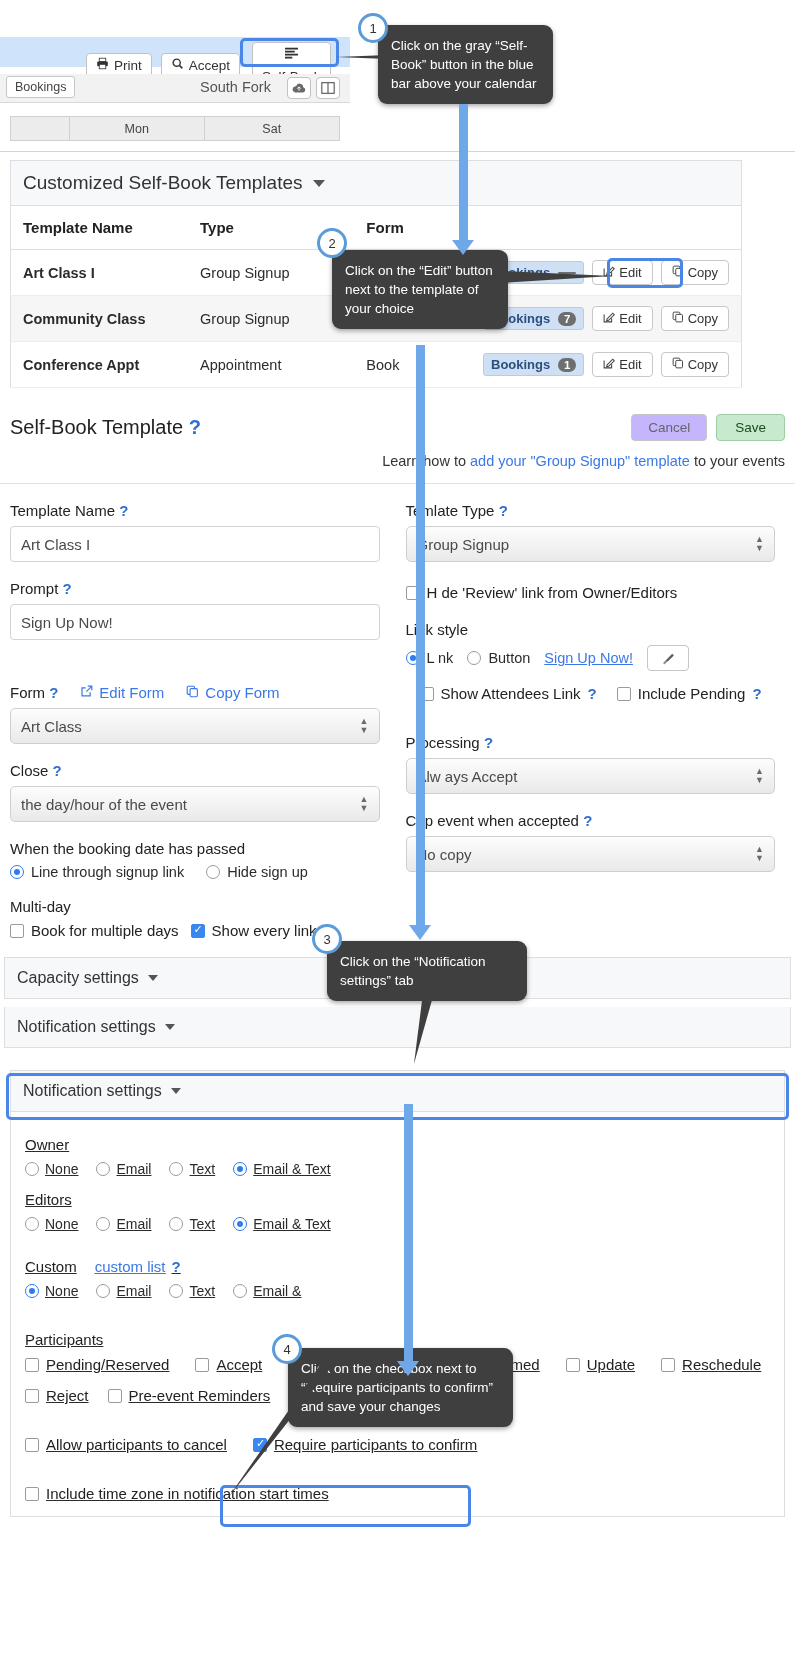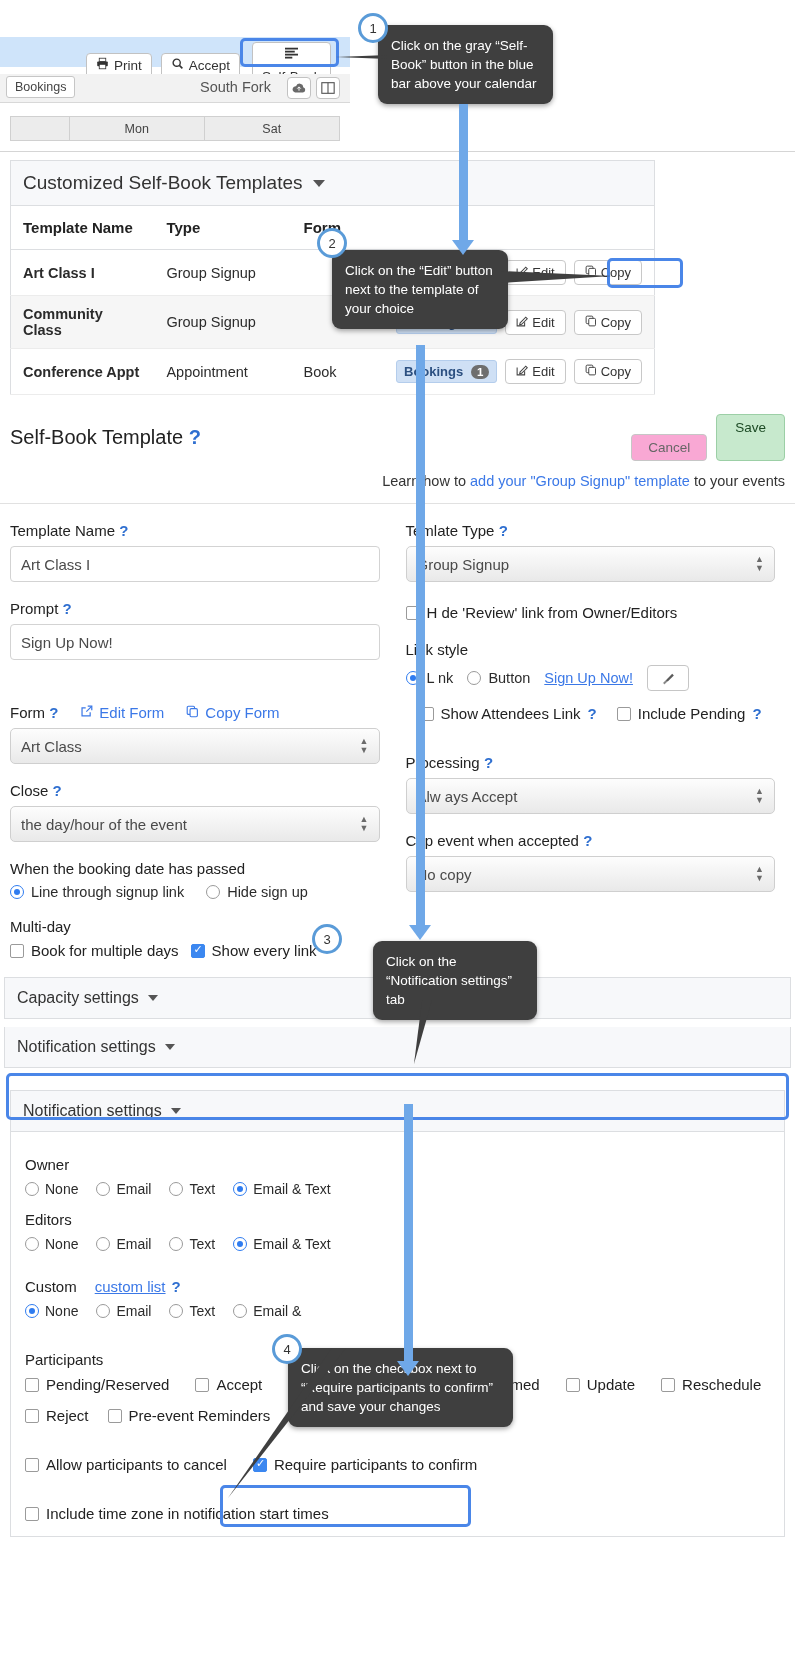--- a/index.html
+++ b/index.html
@@ -42,21 +42,21 @@
     position:absolute; top:77px; width:24px; height:22px; background:#fff;
     border:1px solid #c2c2c2; border-radius:4px; display:flex; align-items:center; justify-content:center;
   }
   .dayrow { position:absolute; left:10px; top:116px; width:330px; height:25px; display:flex;
             border:1px solid #d0d0d0; background:#ececec; font-size:12.5px; color:#444; }
   .daycell { display:flex; align-items:center; justify-content:center; border-right:1px solid #d0d0d0; }
   .daycell:last-child{ border-right:none; }
   .divline { position:absolute; left:0; width:795px; height:1px; background:#d5d5d5; }
 
   
-  #tplpanel { left:10px; top:160px; width:645px; }
+  #tplpanel { left:10px; top:160px; width:732px; }
   .panelhdr {
     background:#f7f8fa; border:1px solid #dcdee1; border-bottom:none;
     padding:11px 12px; font-size:19px; color:#333; display:flex; align-items:center; gap:10px;
   }
   .caret { display:inline-block; width:0;height:0; border-left:6px solid transparent;
            border-right:6px solid transparent; border-top:7px solid #555; }
   table.tpl { width:100%; border-collapse:collapse; background:#fff; border:1px solid #dcdee1; }
   table.tpl th { text-align:left; font-size:15px; padding:13px 12px; color:#222;
                  border-bottom:1px solid #dcdee1; font-weight:bold;}
   table.tpl td { padding:10px 12px; font-size:14.5px; border-bottom:1px solid #ececec; }
@@ -75,22 +75,22 @@
     padding:4px 10px; font-size:13px; color:#333;
   }
   .rowacts { display:flex; gap:8px; justify-content:flex-end; align-items:center; }
 
   
   #formsec { left:0; top:404px; width:795px; }
   .secttl { font-size:20px; color:#222; }
   .qm { color:#2f6fd0; font-weight:bold; }
   .linkblue { color:#3b78e7; }
   .hdrrow { display:flex; align-items:center; justify-content:space-between; padding:0 10px; }
-  .ghostbtn { background:#f9a8d4; border:1px solid #c6c6c6; border-radius:4px; padding:5px 16px;
-              font-size:13.5px; color:#666;margin-top:20px; }
+  .ghostbtn { background:#c4b5fd; border:1px solid #c6c6c6; border-radius:4px; padding:5px 16px;
+              font-size:13.5px; color:#666; }
   .savebtn { background:#c7e9cd; border:1px solid #9ccfa6; border-radius:4px; padding:5px 18px;
              font-size:13.5px; color:#1c4a24; }
   .learn { text-align:right; padding:12px 10px 14px 10px; font-size:14.5px; color:#333; }
   .hr { height:1px; background:#e1e1e1; width:100%; }
 
   .grid { display:flex; padding:0 10px; }
   .col { width:50%; padding-right:18px; }
   .col.right { padding-right:10px; padding-left:8px; }
   .lbl { font-size:15px; color:#222; margin:18px 0 7px 0; }
   .txtinput {
@@ -122,21 +122,21 @@
                display:inline-flex; align-items:center; justify-content:center; }
   .formlinks { display:flex; align-items:center; gap:22px; font-size:15px; }
 
   
   .acc {
     border:1px solid #dcdee1; background:#f7f8fa; padding:11px 12px;
     font-size:16px; color:#333; display:flex; align-items:center; gap:9px;
   }
   .caret-sm { display:inline-block; width:0;height:0; border-left:5px solid transparent;
               border-right:5px solid transparent; border-top:6px solid #555; }
-  .accbody { border:1px solid #dcdee1; border-top:none; background:#fff; padding:10px 14px 14px 14px; }
+  .accbody { border:1px solid #dcdee1; border-top:none; background:#fff; padding:10px 14px 14px 14px;text-decoration:underline; }
   .grouplbl { font-size:15px; color:#222; margin:14px 0 8px 0; }
   .radiorow { display:flex; align-items:center; gap:18px; font-size:14px; }
   .radiorow .one { display:flex; align-items:center; gap:6px; }
 
   
   .callout {
     position:absolute; background:#3f3f3f; color:#fff; border-radius:9px;
     padding:11px 13px; font-size:13.5px; line-height:19px; box-shadow:0 2px 5px rgba(0,0,0,.35);
   }
   .badge {
@@ -662,21 +662,21 @@
 
 <div class="tail" style="left:500px; top:271px; width:112px; height:12px; clip-path:polygon(0 0,100% 42%,0 100%);"></div>
 <div class="callout" style="left:332px; top:250px; width:176px;">
   <span>Click on the “Edit” button next to the template of your choice</span>
 </div>
 <div class="badge" style="left:317px; top:228px;">
   <span>2</span>
 </div>
 
 <div class="tail" style="left:410px; top:1000px; width:22px; height:64px; clip-path:polygon(55% 0,100% 0,18% 100%);"></div>
-<div class="callout" style="left:327px; top:941px; width:164px;margin-left:46px;">
+<div class="callout" style="left:327px; top:941px; width:200px;">
   <span>Click on the “Notification settings” tab</span>
 </div>
 <div class="badge" style="left:312px; top:924px;">
   <span>3</span>
 </div>
 
 <div class="arrow" style="left:404px; top:1104px; width:9px; height:262px;"></div>
 <div class="arrowhead" style="left:397px; top:1361px;"></div>
 
 <div class="tail" style="left:228px; top:1348px; width:118px; height:150px; clip-path:polygon(88% 0,100% 0,0 100%);"></div>

